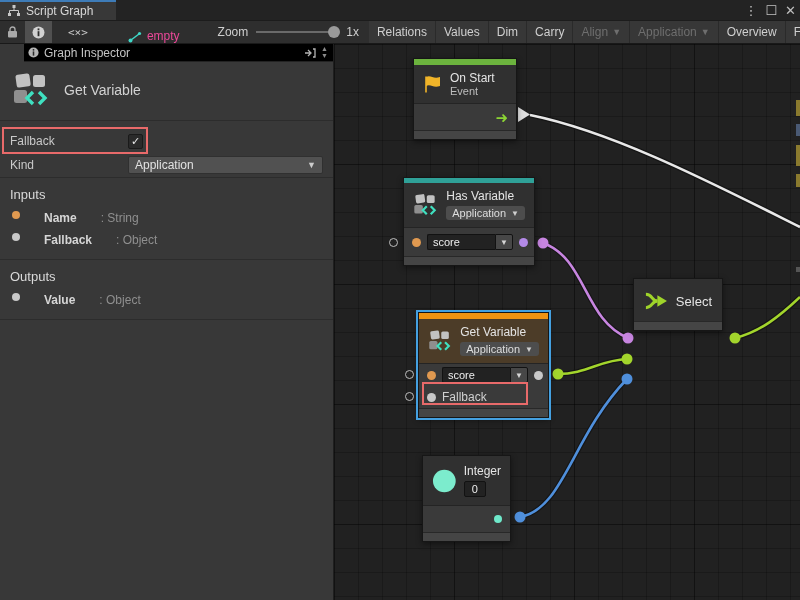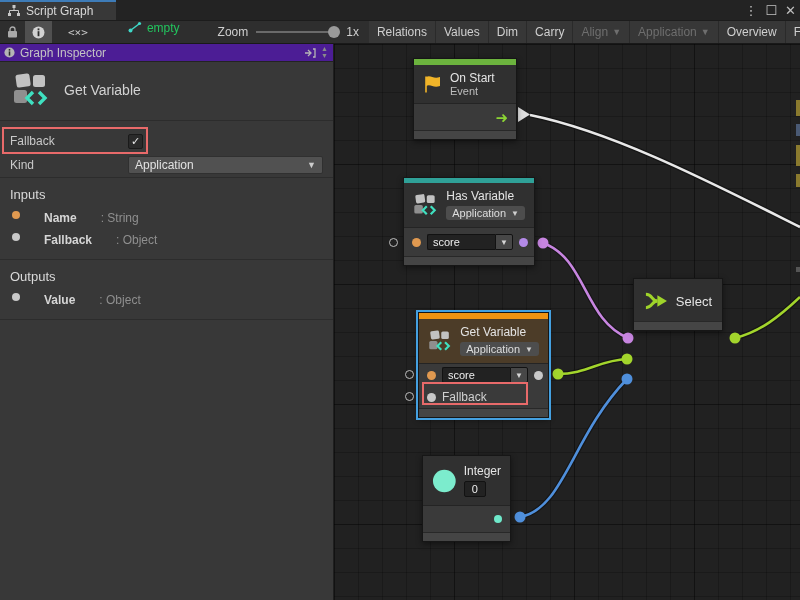--- a/index.html
+++ b/index.html
@@ -13,33 +13,33 @@
   .win-controls { position:absolute; right:4px; top:0; height:20px; display:flex; align-items:center; gap:8px; color:#c0c0c0; font-size:13px; }
   .win-controls span { cursor:default; line-height:1; }
 
   
   .toolbar { height:24px; background:#2e2e2e; border-top:1px solid #1c1c1c; border-bottom:1px solid #191919; display:flex; align-items:stretch; font-size:12px; }
   .tb-btn { display:flex; align-items:center; justify-content:center; padding:0 8px; background:#373737; border-right:1px solid #2a2a2a; color:#cfcfcf; white-space:nowrap; }
   .tb-btn.icon-btn { padding:0 7px; background:transparent; border-right:none; }
   .tb-btn.active { background:#505050; }
   .tb-btn.disabled { color:#6e6e6e; }
   .tb-sep { width:1px; background:#262626; }
-  .empty-chip { display:flex; align-items:flex-start; gap:5px; padding:0 10px; color:#22c55e; }
+  .empty-chip { display:flex; align-items:flex-end; gap:5px; padding:0 10px; color:#ec4899; }
   .zoom-group { display:flex; align-items:center; gap:8px; padding:0 10px; }
   .zoom-track { width:82px; height:2px; background:#6a6a6a; position:relative; }
   .zoom-handle { position:absolute; right:-2px; top:-5px; width:12px; height:12px; border-radius:50%; background:#9a9a9a; }
   .tb-right { margin-left:auto; display:flex; align-items:stretch; }
   .caret { font-size:9px; margin-left:4px; }
 
   
   .main { flex:1; display:flex; min-height:0; }
 
   
   .inspector { width:334px; background:#383838; border-right:1px solid #1f1f1f; display:flex; flex-direction:column; font-size:12px; }
-  .insp-header { height:18px; background:#4c1d95; border-bottom:1px solid #232323; display:flex; align-items:center; gap:5px; padding:0 4px; color:#c4c4c4; }
+  .insp-header { height:18px; background:#000000; border-bottom:1px solid #232323; display:flex; align-items:center; gap:5px; padding:0 4px; color:#c4c4c4;margin-left:24px; }
   .insp-header .grow { flex:1; }
   .scroll-arrows { display:flex; flex-direction:column; font-size:7px; color:#8a8a8a; line-height:0.9; padding-right:1px; }
   .insp-title-block { display:flex; align-items:center; gap:12px; padding:10px 10px 12px 12px; }
   .insp-title { font-size:14px; color:#d2d2d2; }
   .divider { height:1px; background:#2c2c2c; }
   .insp-row { display:flex; align-items:center; padding:3px 10px; position:relative; height:24px; }
   .insp-label { width:118px; color:#c9c9c9; }
   .red-frame { position:absolute; border:2px solid var(--error-red); pointer-events:none; }
   .checkbox { width:15px; height:15px; background:#2a2a2a; border:1px solid #1a1a1a; border-radius:2px; color:#e8e8e8; font-size:11px; display:flex; align-items:center; justify-content:center; }
   .dropdown { flex:1; height:18px; background:#515151; border:1px solid #303030; border-radius:2px; display:flex; align-items:center; padding:0 6px; color:#e2e2e2; }

